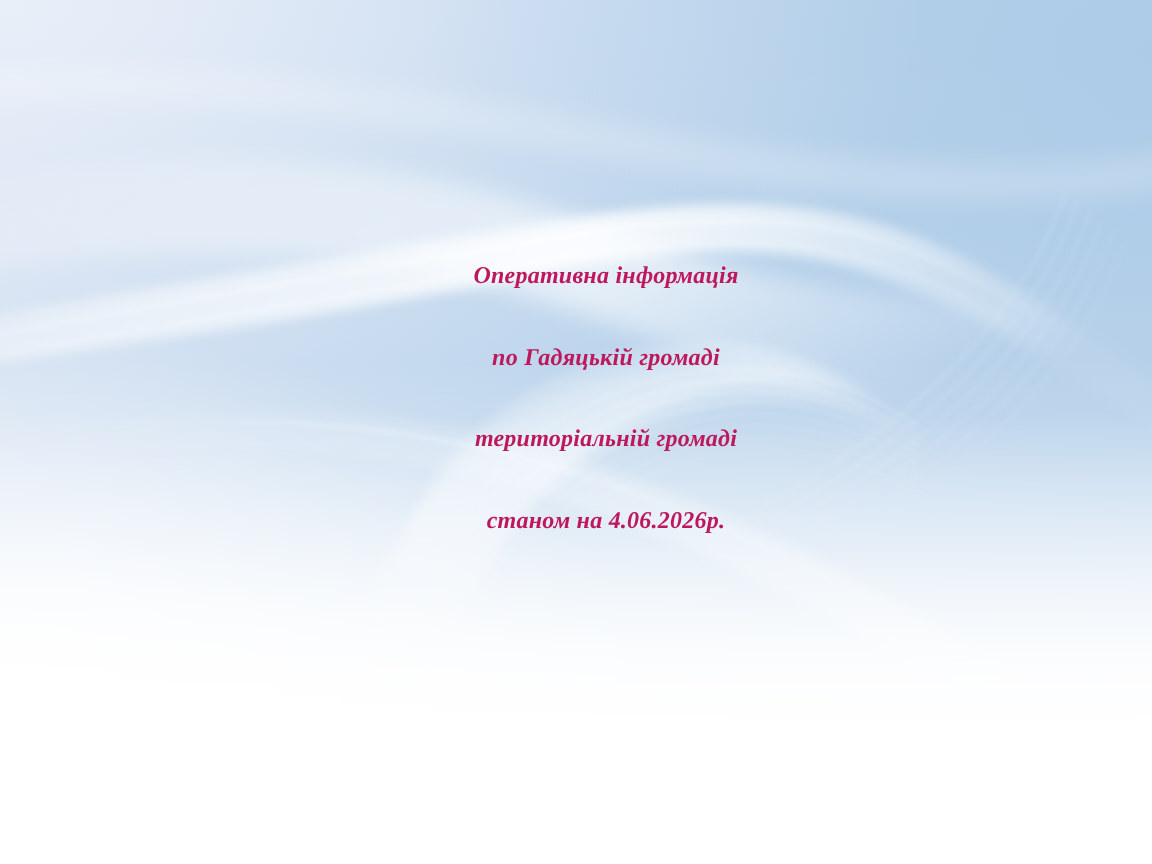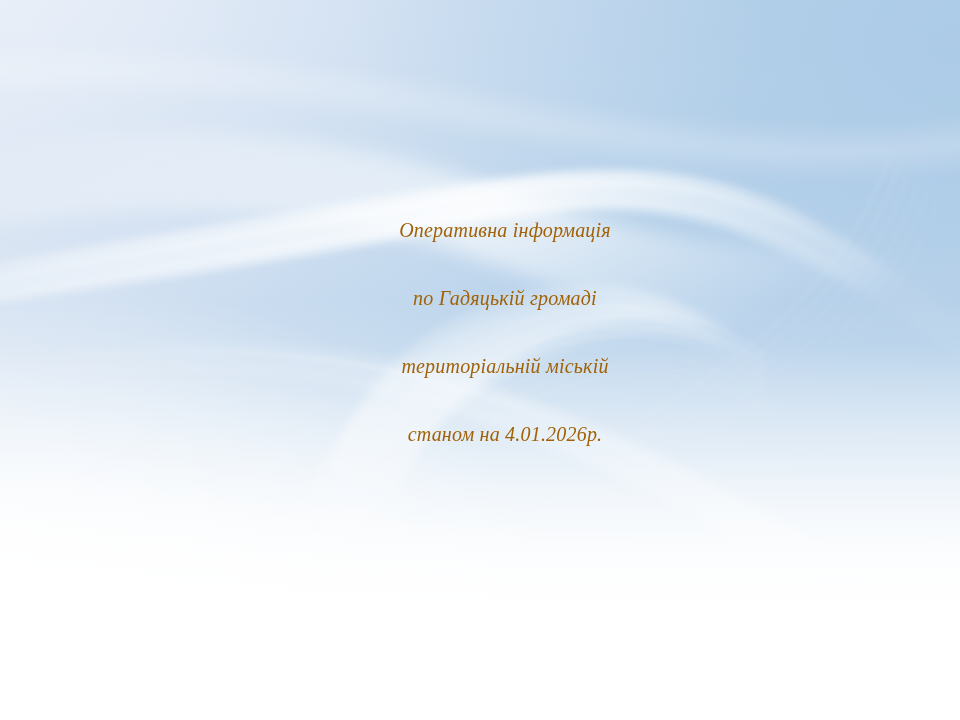--- a/index.html
+++ b/index.html
@@ -94,23 +94,23 @@
     top: 196px;
     width: 818px;
     text-align: center;
     z-index: 5;
   }
   .title-line {
     display: block;
     font-family: "Liberation Serif", "DejaVu Serif", serif;
     font-size: 50px;
     line-height: 68px;
-    font-weight: normal;
+    font-weight: bold;
     font-style: italic;
-    color: #a16207;
+    color: #be185d;
     letter-spacing: 0.2px;
     white-space: nowrap;
   }
 </style>
 </head>
 <body>
 
 <div id="slide">
 
   <div class="bg-layer" id="bg-base"></div>
@@ -227,17 +227,17 @@
 
       </g>
     </svg>
   </div>
 
   <div class="bg-layer" id="bg-fade"></div>
 
   <div id="title-block">
     <span class="title-line" style="font-size: 20px;">Оперативна інформація</span>
     <span class="title-line" style="font-size: 20px;">по Гадяцькій громаді</span>
-    <span class="title-line" style="font-size: 20px;">територіальній міській</span>
-    <span class="title-line" style="font-size: 20px;">станом на 4.01.2026р.</span>
+    <span class="title-line" style="font-size: 20px;">територіальній громаді</span>
+    <span class="title-line" style="font-size: 20px;">станом на 4.06.2026р.</span>
   </div>
 
 </div>
 
 </body></html>

